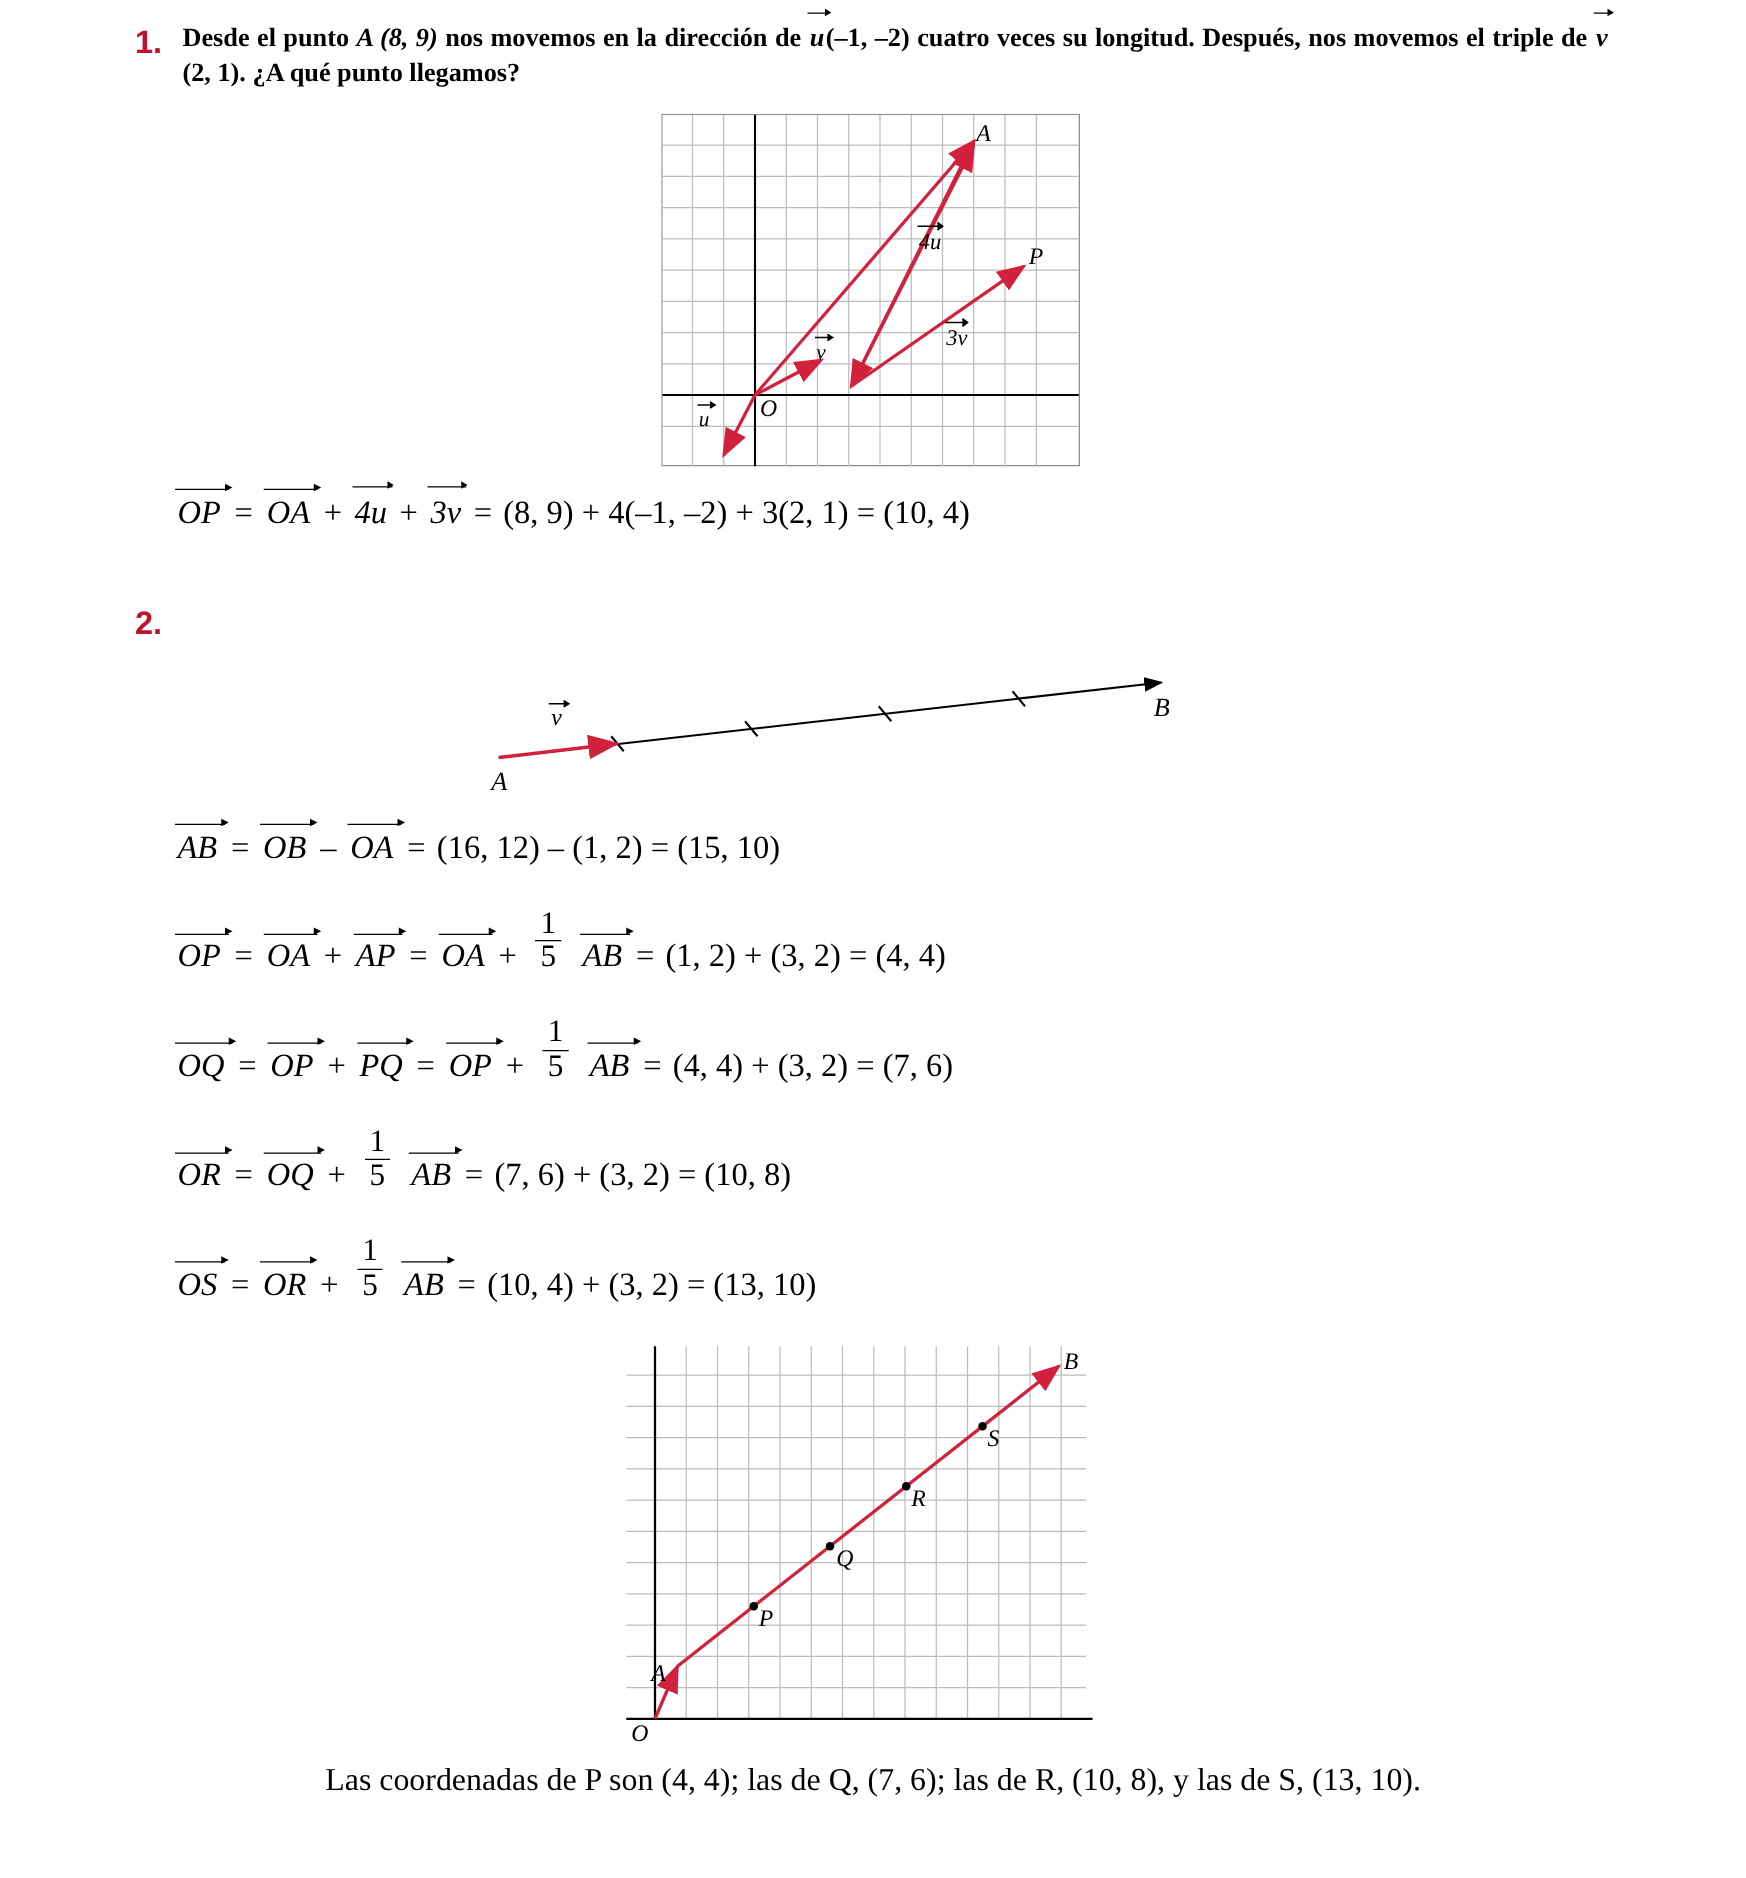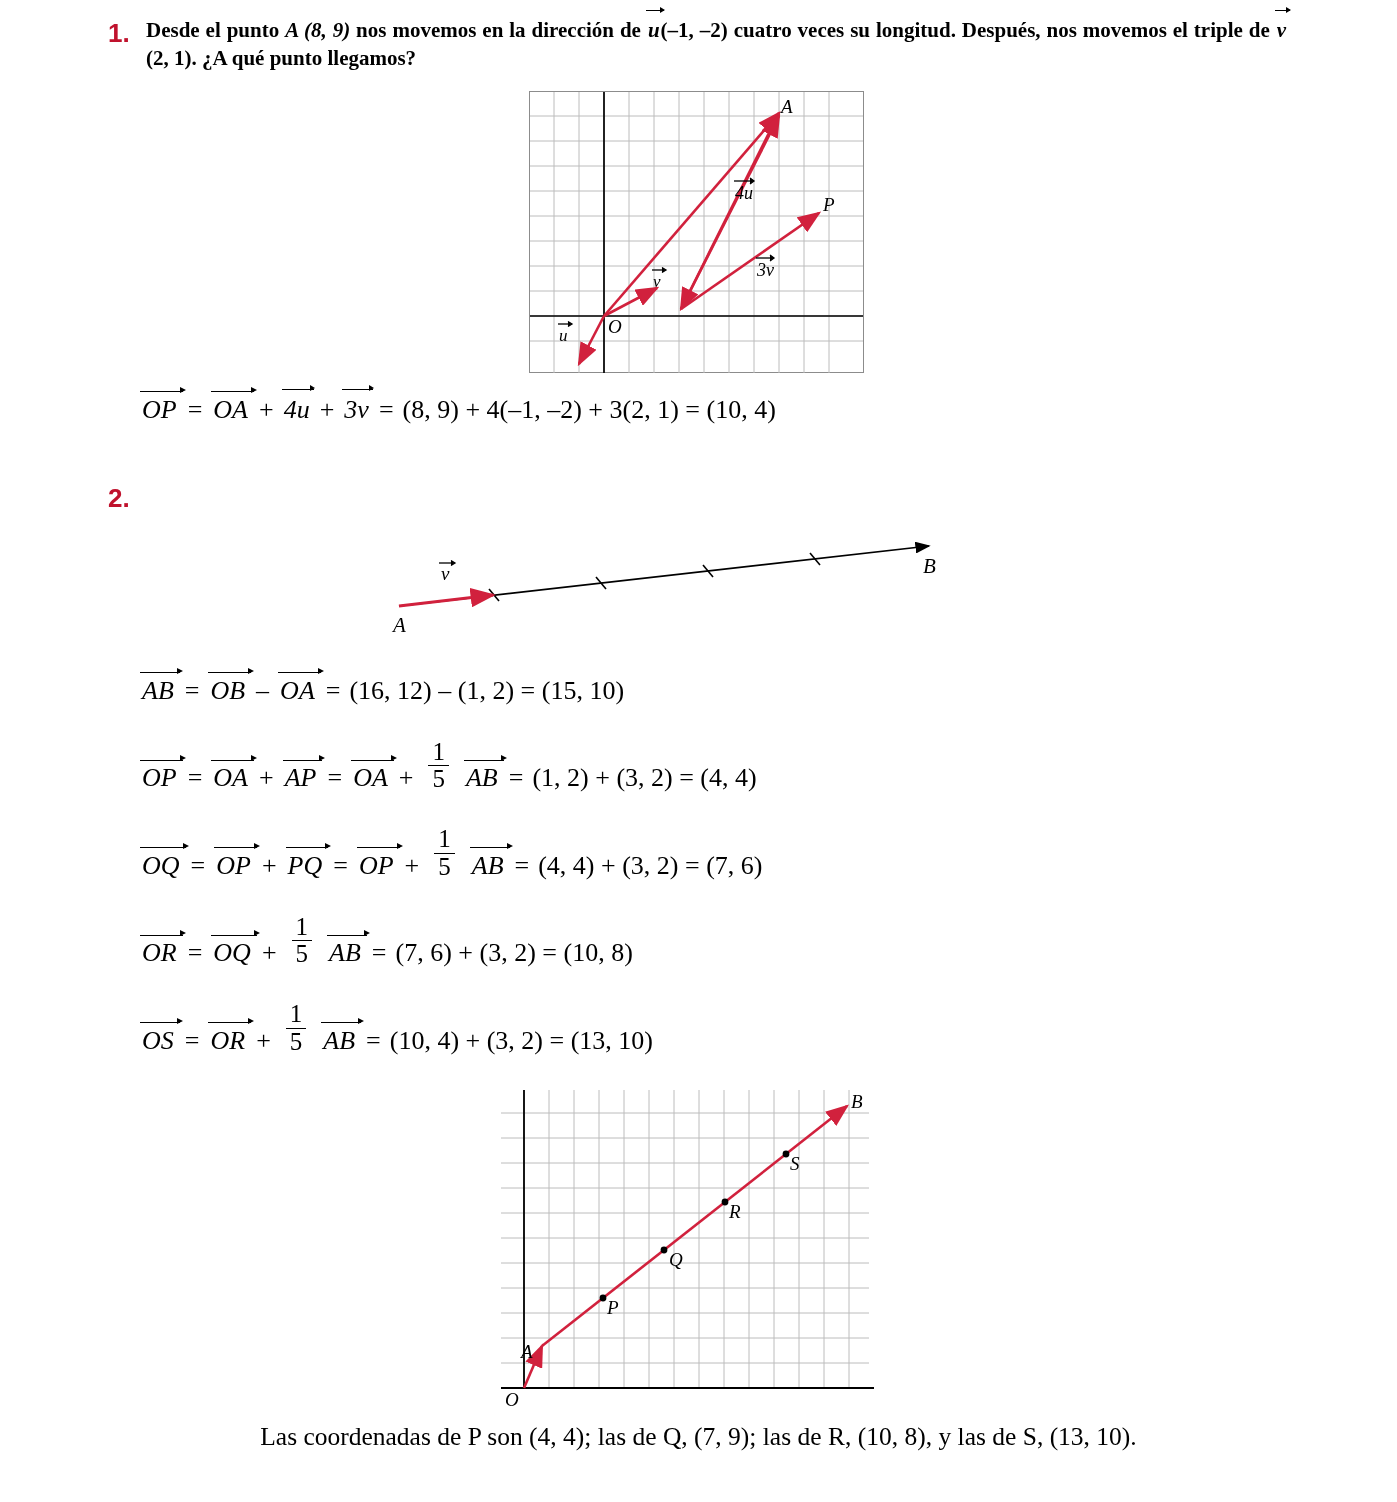--- a/index.html
+++ b/index.html
@@ -276,21 +276,21 @@
         <text x="534" y="35">B</text>
         <text x="52" y="42" font-size="19">v</text>
       </g>
       <g stroke="#000" stroke-width="1.3" fill="none">
         <path d="M50 25 L63 25"></path>
           <path d="M62 22.5 L66 25 L62 27.5" fill="#000"></path>
       </g>
     </svg>
   </div>
 
-  <div class="eqs" style="margin-top:30px;">
+  <div class="eqs" style="margin-top:17px;">
 
     <div class="eq">
       <span class="vecline">AB</span>
         <span class="sp"></span>
       <span>=</span>
         <span class="sp"></span>
       <span class="vecline">OB</span>
         <span class="sp"></span>
       <span>–</span>
         <span class="sp"></span>
@@ -457,15 +457,15 @@
         <text x="108" y="226">P</text>
         <text x="170" y="178">Q</text>
         <text x="230" y="130">R</text>
         <text x="291" y="82">S</text>
         <text x="352" y="20">B</text>
         <text x="6" y="318">O</text>
       </g>
     </svg>
   </div>
 
-  <div class="closing" style="margin-top:14px;">Las coordenadas de  P  son (4, 4); las de  Q,  (7, 9); las de  R,  (10, 8), y las de  S,  (13, 10).</div>
+  <div class="closing" style="margin-top:14px;">Las coordenadas de  P  son (4, 4); las de  Q,  (7, 6); las de  R,  (10, 8), y las de  S,  (13, 10).</div>
 
 </div>
 
 </body></html>

